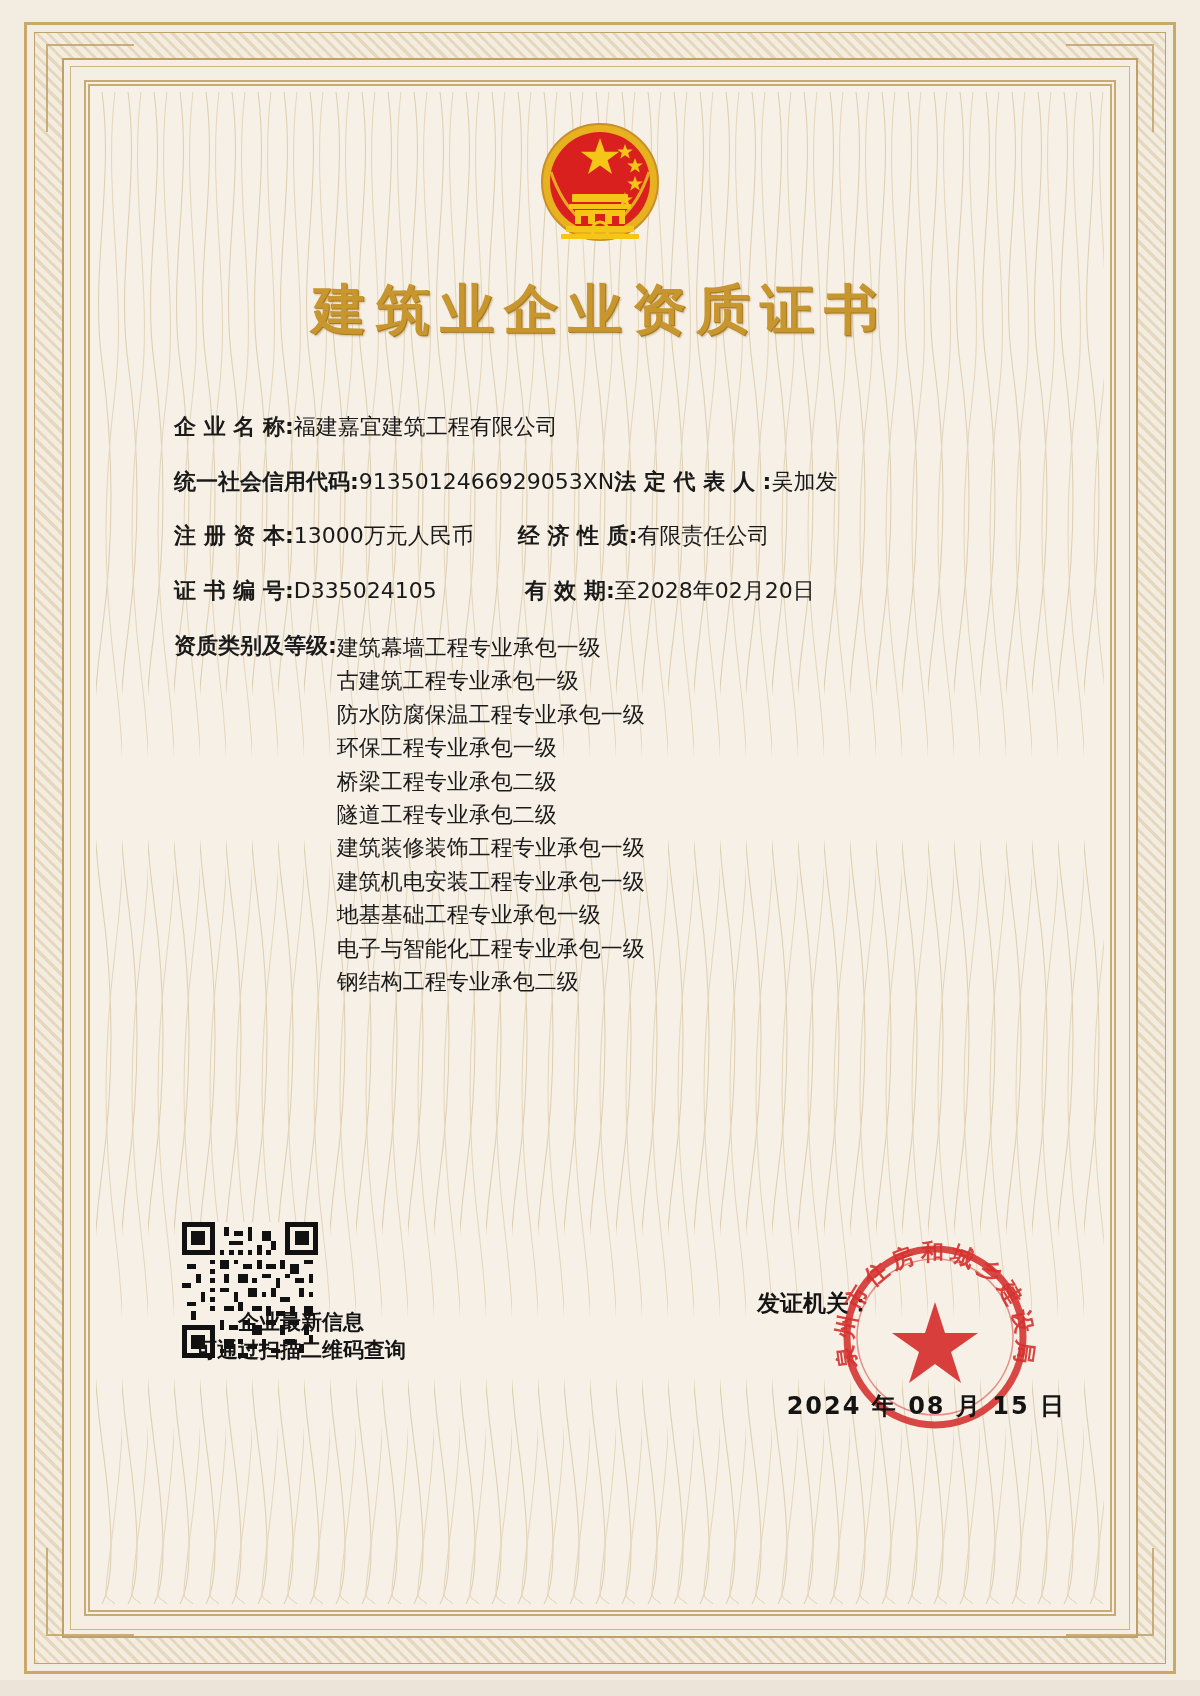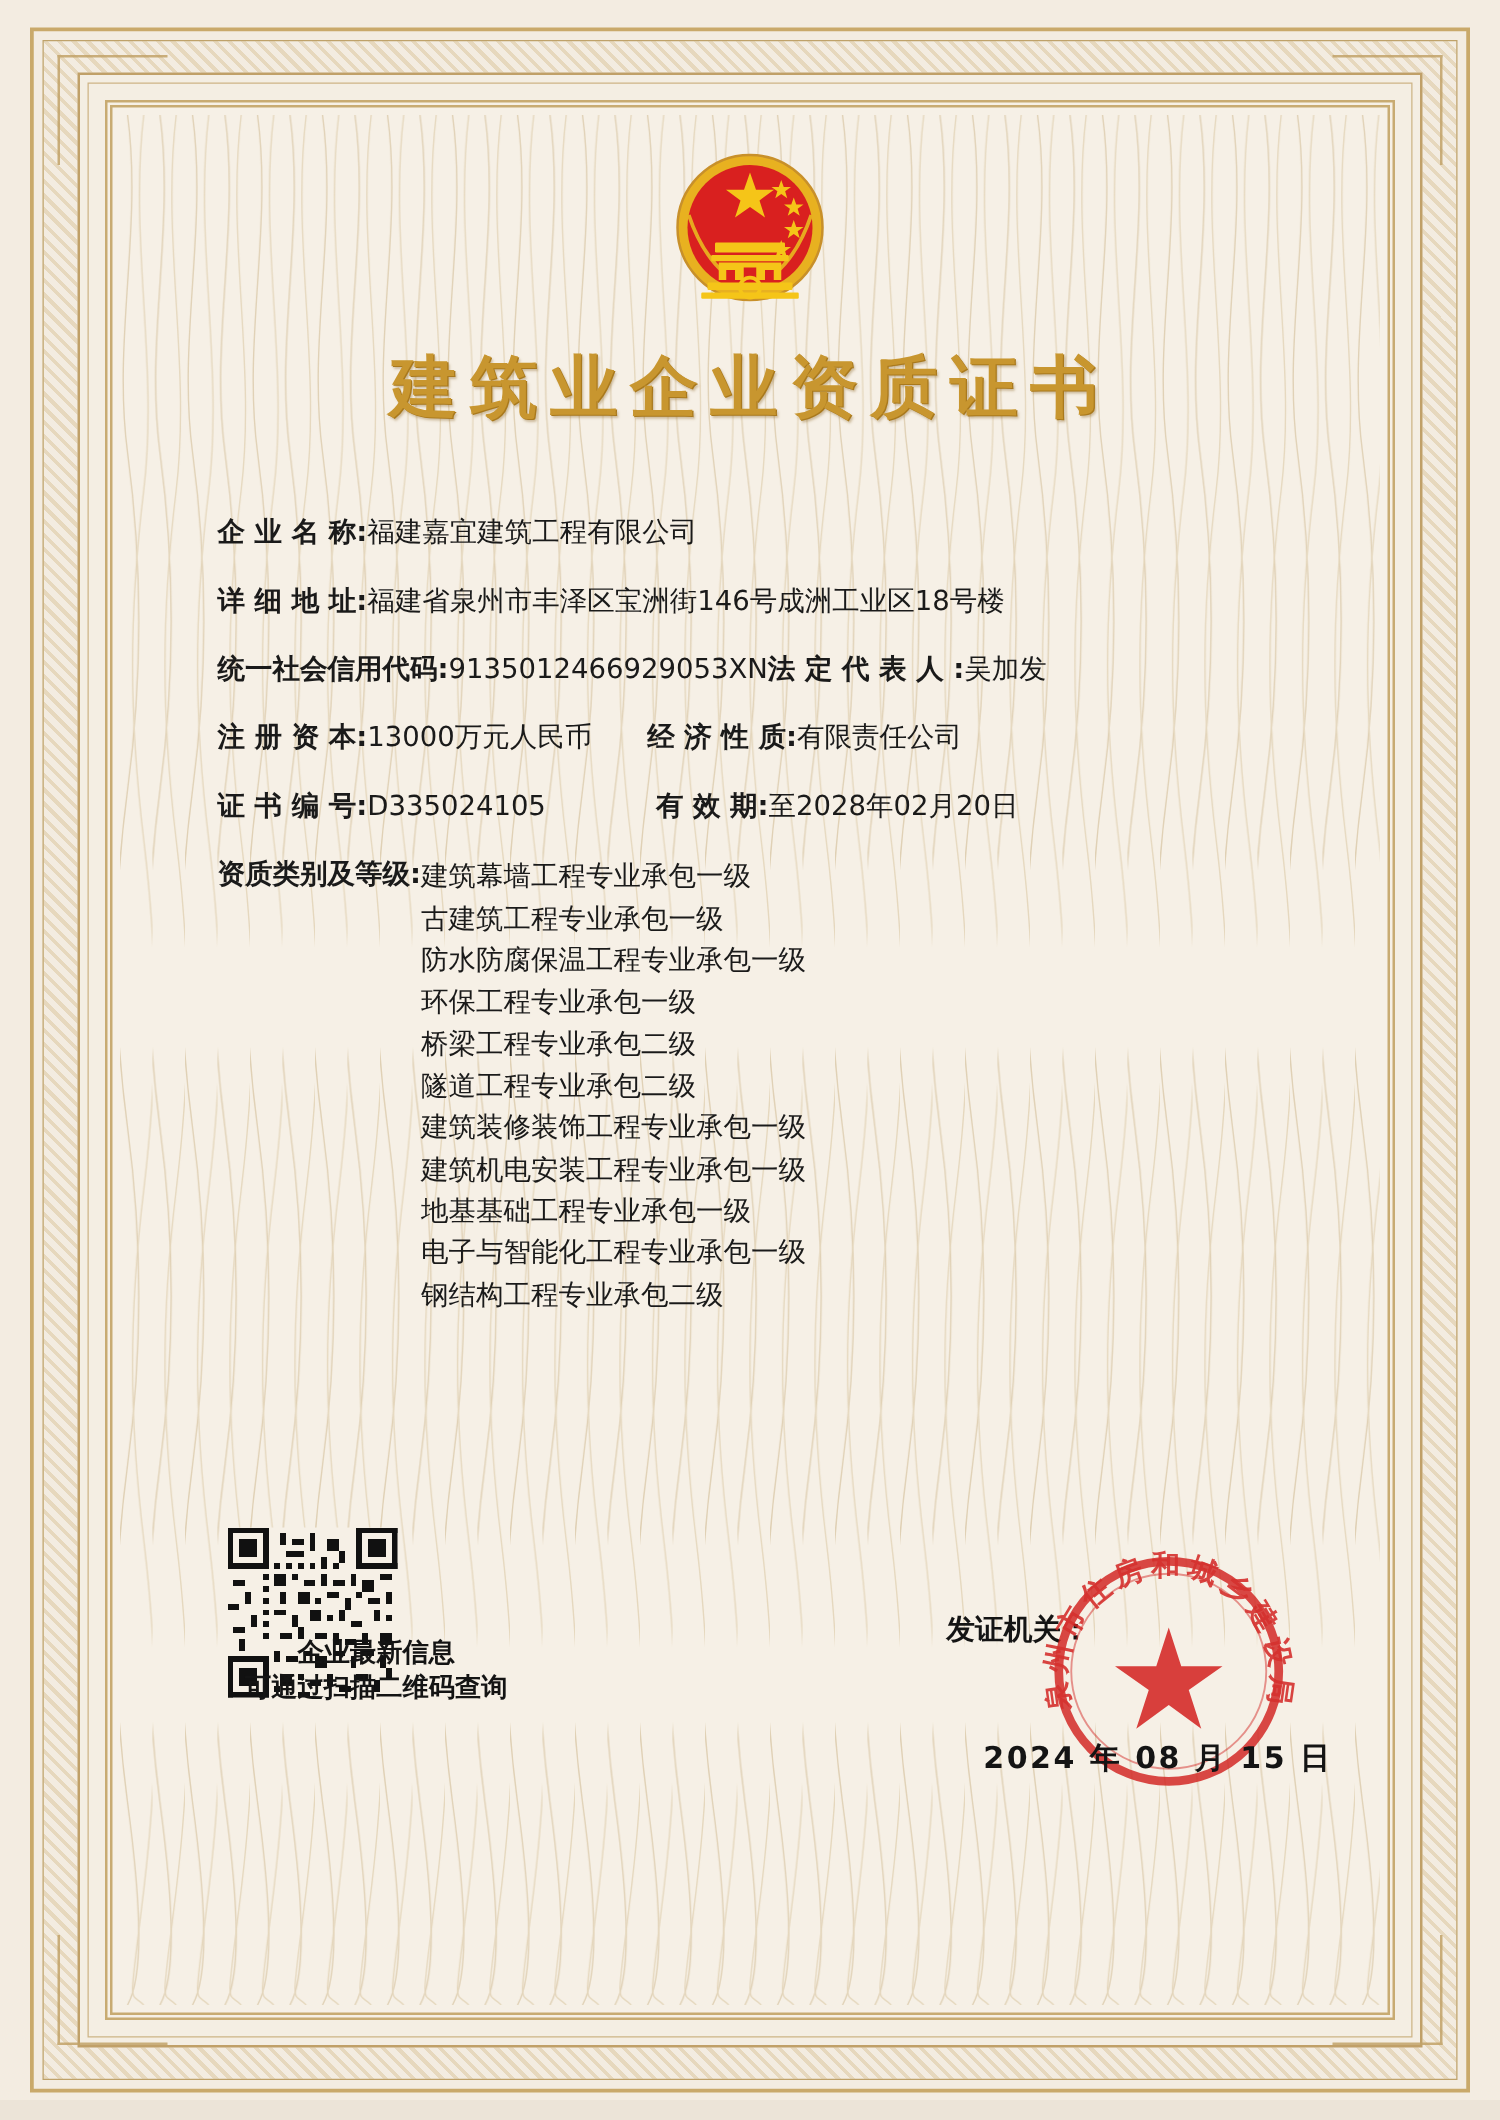--- a/index.html
+++ b/index.html
@@ -288,24 +288,20 @@
 
     <div class="title">建筑业企业资质证书</div>
 
     <div class="fields">
 
       <div class="row">
         <span class="lbl">企 业 名 称:</span>
         <span class="val">福建嘉宜建筑工程有限公司</span>
       </div>
 
-      <div class="row">
-        <span class="lbl">详 细 地 址:</span>
-        <span class="val">福建省泉州市丰泽区宝洲街146号成洲工业区18号楼</span>
-      </div>
 
       <div class="row">
         <span class="lbl">统一社会信用代码:</span>
         <span class="val">9135012466929053XN</span>
         <span class="mid-lbl">法 定 代 表 人 :</span>
         <span class="val">吴加发</span>
       </div>
 
       <div class="row">
         <span class="lbl">注 册 资 本:</span>

